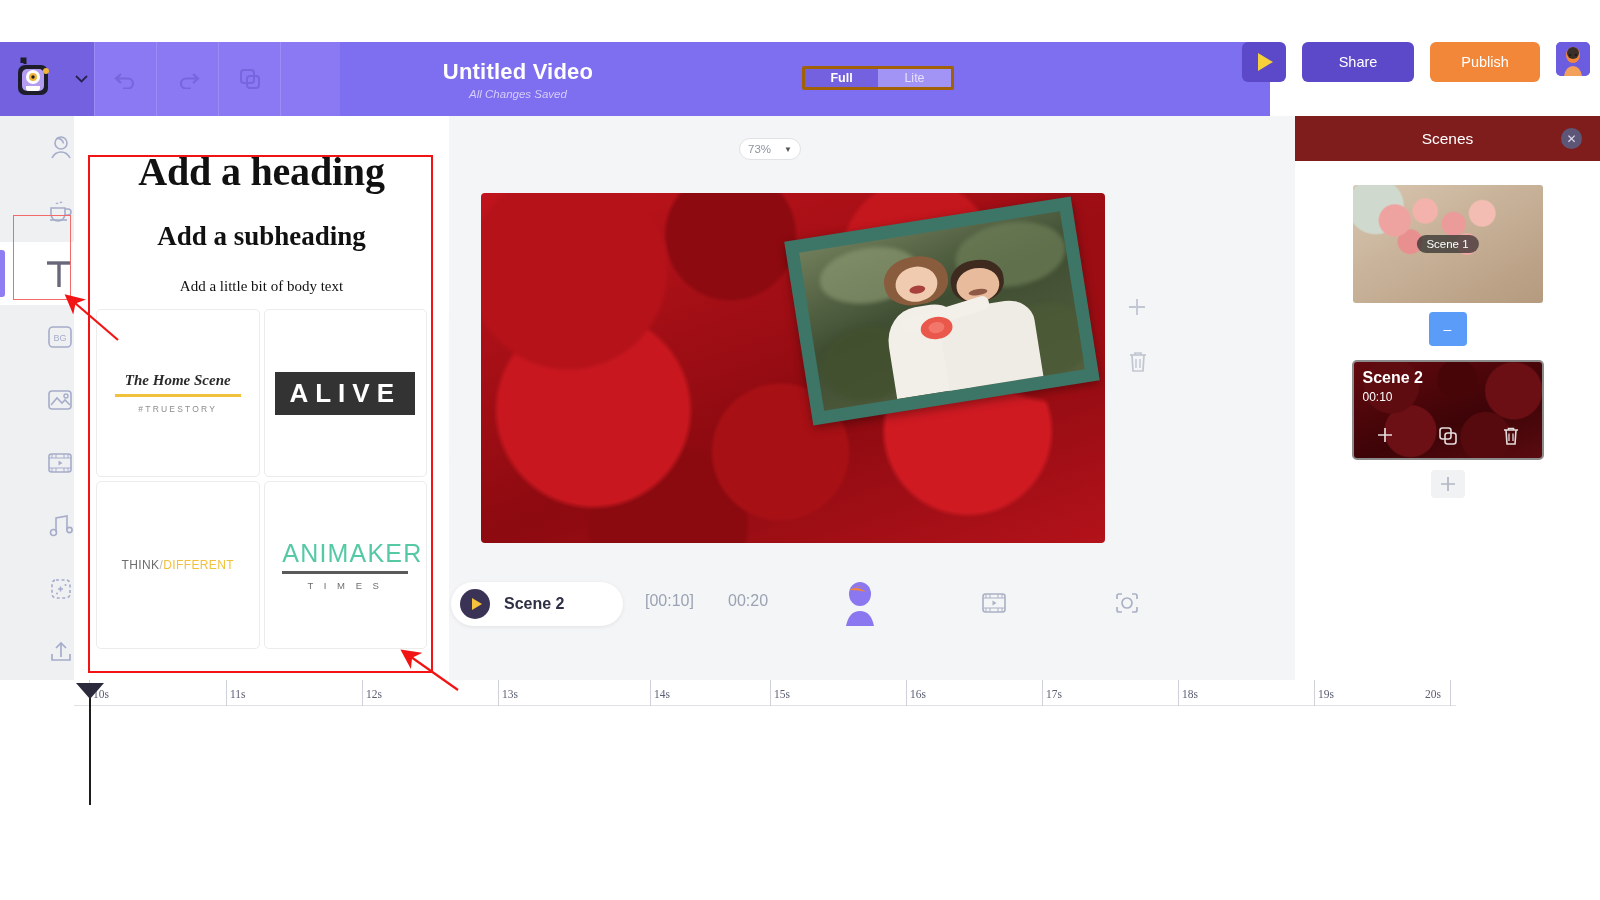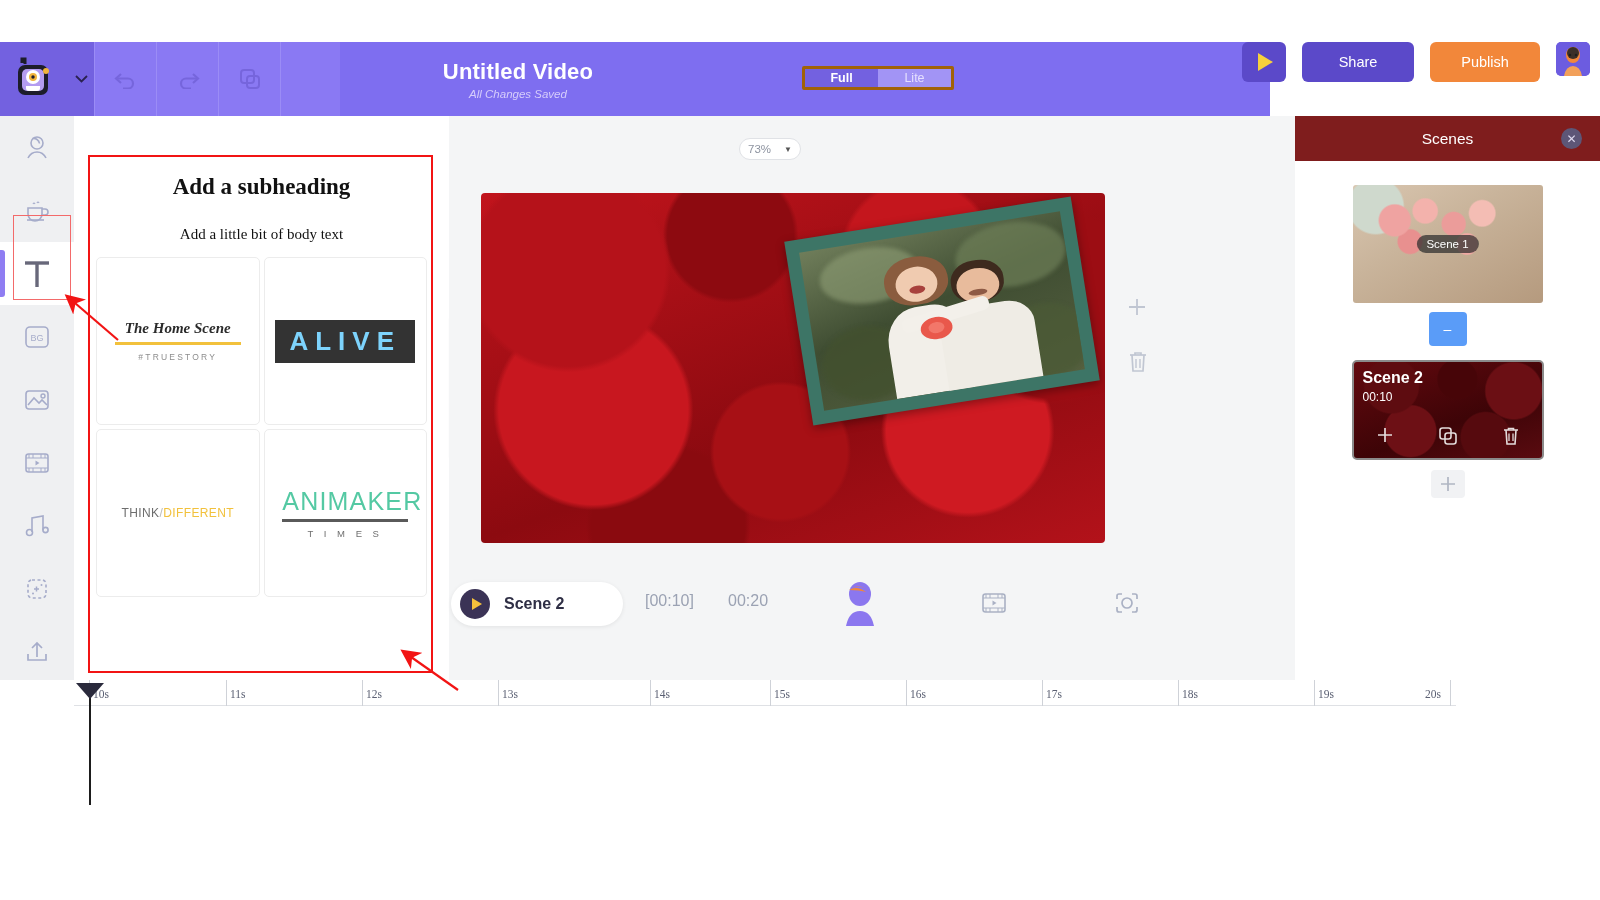--- a/index.html
+++ b/index.html
@@ -46,41 +46,41 @@
 
   .hdr-right { position:absolute; right:0; top:42px; height:74px; display:flex; align-items:flex-start; gap:16px; padding-right:10px;}
   .play-sq { width:44px; height:40px; background:#5b49c9; border-radius:6px; display:flex; align-items:center; justify-content:center; }
   .tri { width:0;height:0;border-left:15px solid #f7d13c;border-top:9px solid transparent;border-bottom:9px solid transparent;margin-left:3px;}
   .share-btn { width:112px;height:40px;background:#5b49c9;border-radius:6px;color:#fff;font-size:14.5px;display:flex;align-items:center;justify-content:center;}
   .publish-btn { width:110px;height:40px;background:#f2873a;border-radius:6px;color:#fff;font-size:14.5px;display:flex;align-items:center;justify-content:center;}
   .avatar-hdr { width:34px;height:34px;border-radius:5px;background:#6c5ce0;position:relative;overflow:hidden;}
 
   
   .rail { position:absolute; left:0; top:116px; width:74px; height:564px; background:#eff0f2; }
-  .rail-item { width:74px; height:63px; display:flex; align-items:center; justify-content:center; position:relative;text-decoration:underline;}
+  .rail-item { width:74px; height:63px; display:flex; align-items:center; justify-content:flex-end; position:relative;text-decoration:underline;}
   .rail-item.sel { background:#ffffff; }
   .rail-item.sel::before {
     content:""; position:absolute; left:0; top:8px; width:5px; height:47px;
     background:#8f7df2; border-radius:0 3px 3px 0;
   }
   .rail-item svg { opacity:.85; }
 
   
   .panel { position:absolute; left:74px; top:116px; width:375px; height:564px; background:#ffffff; }
   .panel-inner { padding:32px 22px 0 22px; }
   .h-add { font-family:"Liberation Serif", serif; font-size:40px; font-weight:bold; color:#111; text-align:center; letter-spacing:-.2px; }
-  .h-sub { font-family:"Liberation Serif", serif; font-size:23px; font-weight:bold; color:#111; text-align:center; margin-top:26px;}
+  .h-sub { font-family:"Liberation Serif", serif; font-size:27px; font-weight:bold; color:#111; text-align:center; margin-top:26px;}
   .h-body { font-family:"Liberation Serif", serif; font-size:15px; color:#111; text-align:center; margin-top:26px;}
   .cards { display:grid; grid-template-columns:1fr 1fr; gap:4px; margin-top:14px; }
   .card { background:#fff; border:1px solid #ececec; border-radius:5px; height:168px; display:flex; align-items:center; justify-content:center;}
   .hc-title { font-family:"Liberation Serif", serif; font-style:italic; font-weight:bold; font-size:15px; color:#2b2b2b; }
   .hc-rule { height:3px; background:#f2c13c; margin:5px 0 7px; }
   .hc-tag { font-size:8.5px; letter-spacing:2.2px; color:#8d8d8d; text-align:center; }
   .alive { background:#333333; padding:6px 14px; }
-  .alive span { color:#7dd3fc; font-size:26px; font-weight:bold; letter-spacing:7px; }
+  .alive span { color:#ffffff; font-size:26px; font-weight:bold; letter-spacing:7px; }
   .think { font-size:12px; letter-spacing:.4px; }
   .think .a { color:#6d6d6d; }
   .think .b { color:#b9b9b9; }
   .think .c { color:#f2c13c; }
   .anim { text-align:center; }
   .anim .n { color:#54c9a3; font-size:25px; letter-spacing:1.2px; }
   .anim .r { height:3px; background:#5a5a5a; margin:3px 0 6px; }
   .anim .t { font-size:9.5px; letter-spacing:4px; color:#6f6f6f; }
 
   .collapse-tab {
@@ -369,20 +369,21 @@
           <rect x="4" y="15.6" width="3.4" height="3.4"></rect>
             <rect x="11.3" y="15.6" width="3.4" height="3.4"></rect>
             <rect x="18.6" y="15.6" width="3.4" height="3.4"></rect>
         </g>
       </svg>
     </div>
   </div>
 
   <div class="panel">
     <div class="panel-inner">
+      <div class="h-add">Add a heading</div>
       <div class="h-sub">Add a subheading</div>
       <div class="h-body">Add a little bit of body text</div>
       <div class="cards">
         <div class="card">
           <div style="width:78%">
             <div class="hc-title" style="text-align:center">The Home Scene</div>
             <div class="hc-rule"></div>
             <div class="hc-tag">#TRUESTORY</div>
           </div>
         </div>

